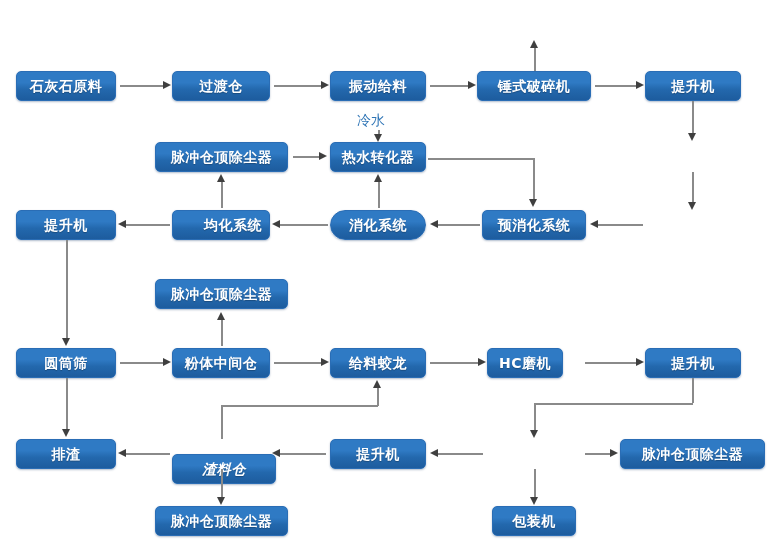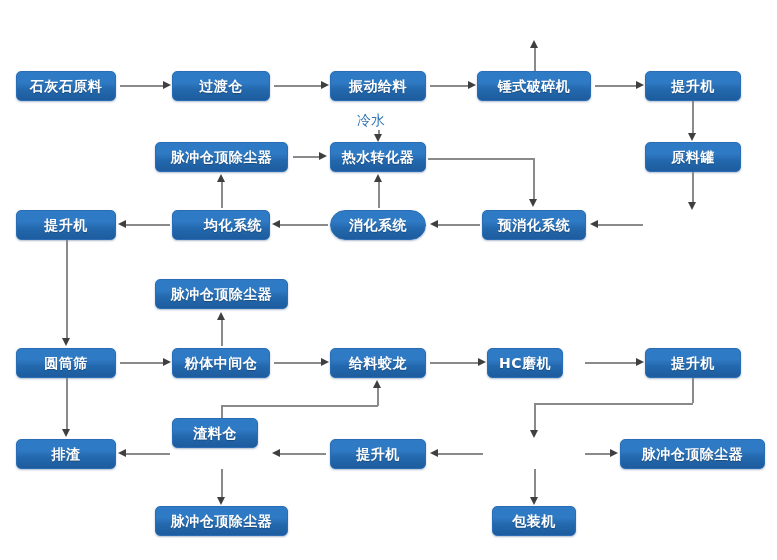--- a/index.html
+++ b/index.html
@@ -112,23 +112,20 @@
 
   <div class="edge-v" style="left:692px;top:101px;height:33px;"></div>
   <div class="arrow down" style="left:688px;top:133px;"></div>
 
   <div class="node" style="left:155px;top:142px;width:133px;height:30px;">
     <span>脉冲仓顶除尘器</span>
   </div>
   <div class="node" style="left:330px;top:142px;width:96px;height:30px;">
     <span>热水转化器</span>
   </div>
-  <div class="node" style="left:645px;top:142px;width:96px;height:30px;">
-    <span>原料罐</span>
-  </div>
 
   <div class="edge-label" style="left:357px;top:112px;">冷水</div>
   <div class="edge-v" style="left:378px;top:130px;height:7px;"></div>
   <div class="arrow down" style="left:374px;top:134px;"></div>
 
   <div class="edge-h" style="left:293px;top:156px;width:27px;"></div>
   <div class="arrow right" style="left:319px;top:152px;"></div>
 
   <div class="edge-h" style="left:428px;top:158px;width:106px;"></div>
   <div class="edge-v" style="left:533px;top:158px;height:42px;"></div>
@@ -214,21 +211,21 @@
   <div class="arrow up" style="left:373px;top:380px;"></div>
 
   <div class="edge-v" style="left:692px;top:378px;height:25px;"></div>
   <div class="edge-h" style="left:534px;top:403px;width:159px;"></div>
   <div class="edge-v" style="left:534px;top:403px;height:28px;"></div>
   <div class="arrow down" style="left:530px;top:430px;"></div>
 
   <div class="node" style="left:16px;top:439px;width:100px;height:30px;">
     <span>排渣</span>
   </div>
-  <div class="node" style="left:172px;top:418px;width:86px;height:30px;">
+  <div class="node" style="left:172px;top:454px;width:104px;height:30px;font-style:italic;">
     <span>渣料仓</span>
   </div>
   <div class="node" style="left:330px;top:439px;width:96px;height:30px;">
     <span>提升机</span>
   </div>
   <div class="node" style="left:620px;top:439px;width:145px;height:30px;">
     <span>脉冲仓顶除尘器</span>
   </div>
 
   <div class="edge-h" style="left:438px;top:453px;width:45px;"></div>

